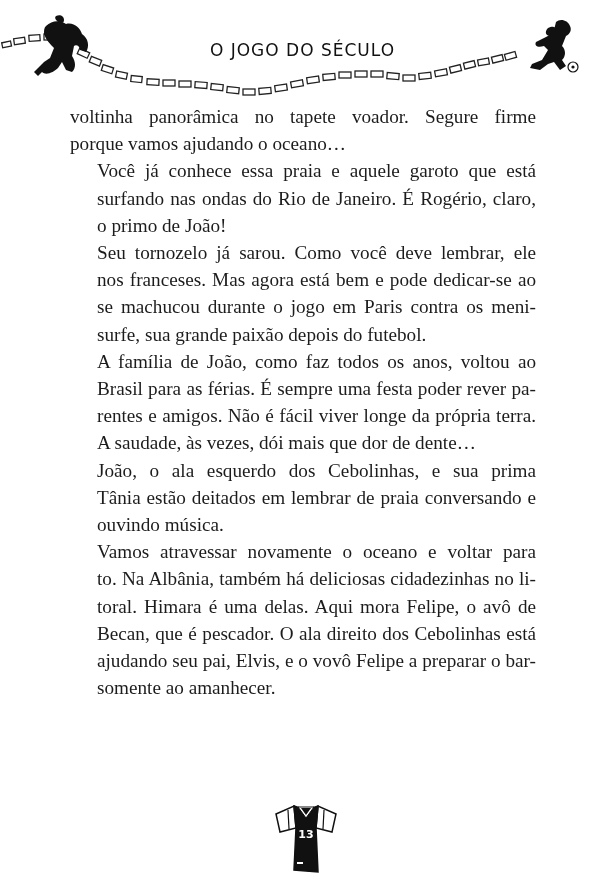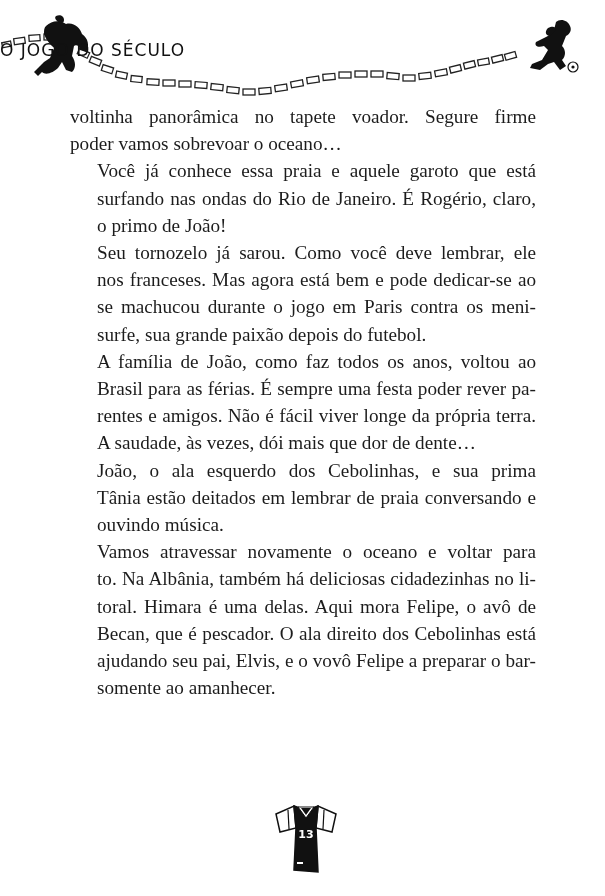--- a/index.html
+++ b/index.html
@@ -1,20 +1,20 @@
 <!DOCTYPE html>
 <html><head>
   <meta charset="utf-8">
   <style>
     html, body { margin: 0; padding: 0; background: #ffffff; }
     body { width: 605px; height: 896px; position: relative; overflow: hidden; color: #1a1a1a; }
     .header { position: absolute; left: 0; top: 0; width: 605px; height: 105px; }
     .header svg { position: absolute; left: 0; top: 0; }
     .running-title {
-      position: absolute; left: 0; width: 605px; top: 40px; 
+      position: absolute; left: 0; width: 605px; top: 40px; text-align: center;
       font-family: "DejaVu Sans", sans-serif; font-size: 17px; letter-spacing: 1px; color: #111;
       font-weight: normal;
     }
     .body-text {
       position: absolute; left: 70px; top: 103px; width: 466px;
       font-family: Liberation Serif, serif; font-size: 19.2px; line-height: 27.2px;
       color: #1c1c1c;
     }
     .body-text p { margin: 0; text-align: justify; text-align-last: auto; }
     .body-text p.indent { text-indent: 27px; }
@@ -83,21 +83,21 @@
       <circle cx="573" cy="67" r="5" fill="#fff" stroke="#111" stroke-width="1.2"></circle>
       <circle cx="573" cy="67" r="1.6" fill="#111"></circle>
     </g>
   </svg>
   <div class="running-title">O JOGO DO SÉCULO</div>
 </div>
 
 <div class="body-text">
   <p>
     <span class="line">voltinha panorâmica no tapete voador. Segure firme</span>
-    <span class="line last">poder vamos sobrevoar o oceano…</span>
+    <span class="line last">porque vamos ajudando o oceano…</span>
   </p>
   <p class="indent">
     <span class="line">Você já conhece essa praia e aquele garoto que está</span>
     <span class="line">surfando nas ondas do Rio de Janeiro. É Rogério, claro,</span>
     <span class="line last">o primo de João!</span>
   </p>
   <p class="indent">
     <span class="line">Seu tornozelo já sarou. Como você deve lembrar, ele</span>
     <span class="line">nos franceses. Mas agora está bem e pode dedicar-se ao</span>
     <span class="line">se machucou durante o jogo em Paris contra os meni-</span>

